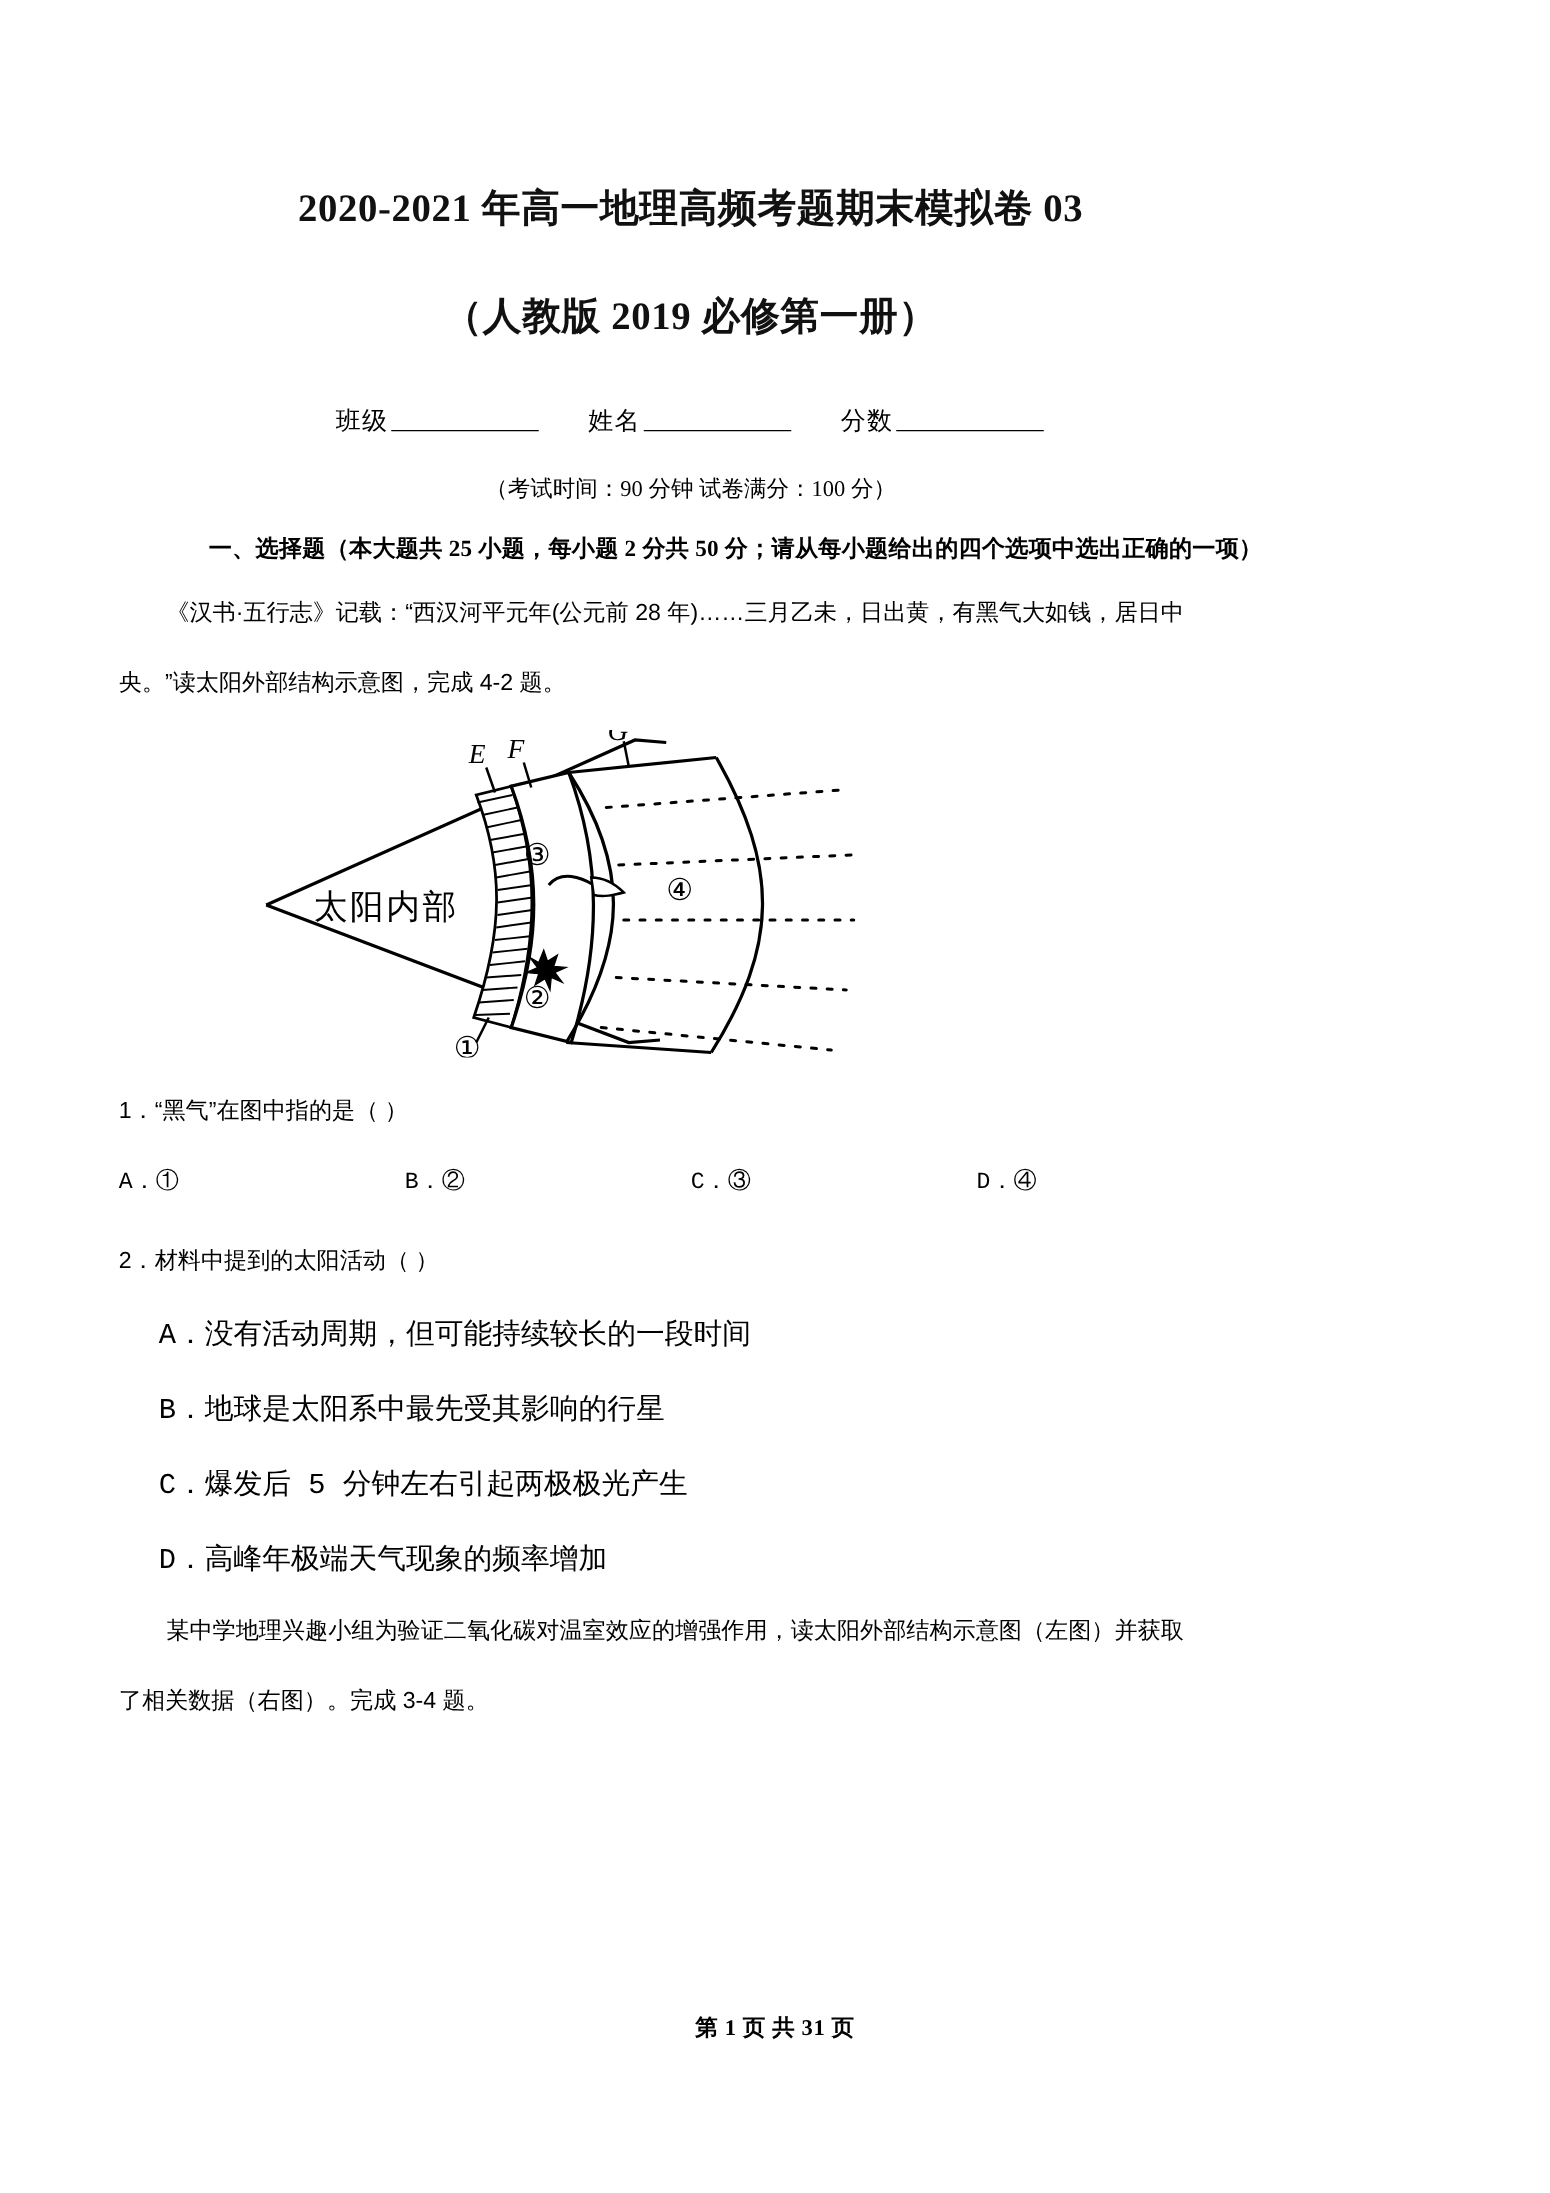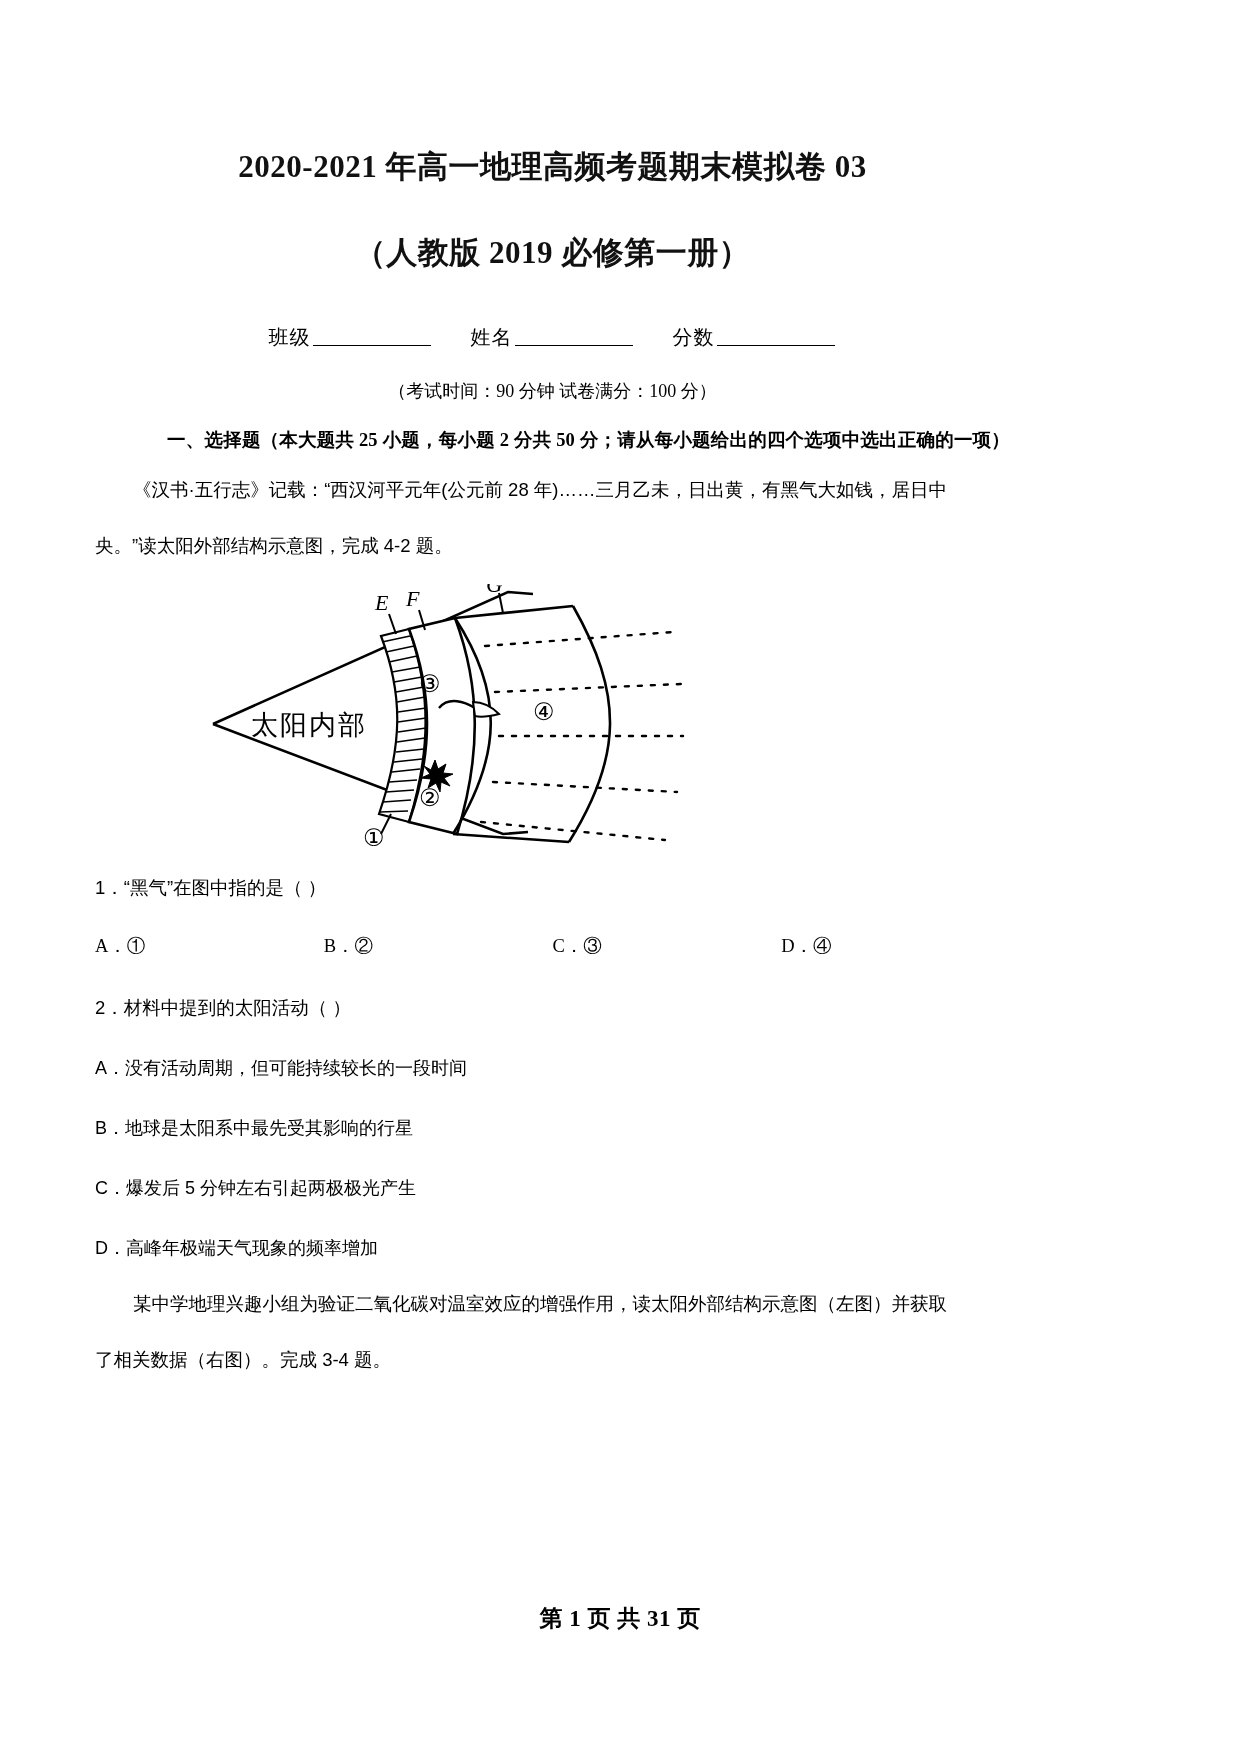--- a/index.html
+++ b/index.html
@@ -97,47 +97,48 @@
     line-height: 40px;
     margin-top: 22px;
     font-family: "Liberation Sans", "DejaVu Sans", sans-serif;
   }
 
   .opt-row {
     display: flex;
     font-size: 18.5px;
     line-height: 40px;
     margin-top: 18px;
-    font-family: Liberation Serif, serif;
+    font-family: Liberation Mono, monospace;
   }
   .opt-row > span { width: 25%; }
 
   .opt-block {
-    font-size: 18px;
+    font-size: 23px;
     line-height: 40px;
     margin-top: 20px;
-    font-family: Liberation Sans, sans-serif;
+    font-family: Liberation Mono, monospace;
+    margin-left: 32px;
   }
 
   
   .figure-wrap {
     margin-top: 18px;
     height: 262px;
     position: relative;
   }
   .figure-wrap svg { display:block; margin: 0 auto; }
 
   
   .footer {
     position: absolute;
     left: 0;
     bottom: 120px;
     width: 1240px;
     text-align: center;
-    font-size: 23px;
+    font-size: 18px;
     font-weight: bold;
     letter-spacing: 0.5px;
     font-family: "Liberation Serif", "DejaVu Serif", serif;
   }
 </style>
 </head>
 <body>
 
 <div class="page">
 

